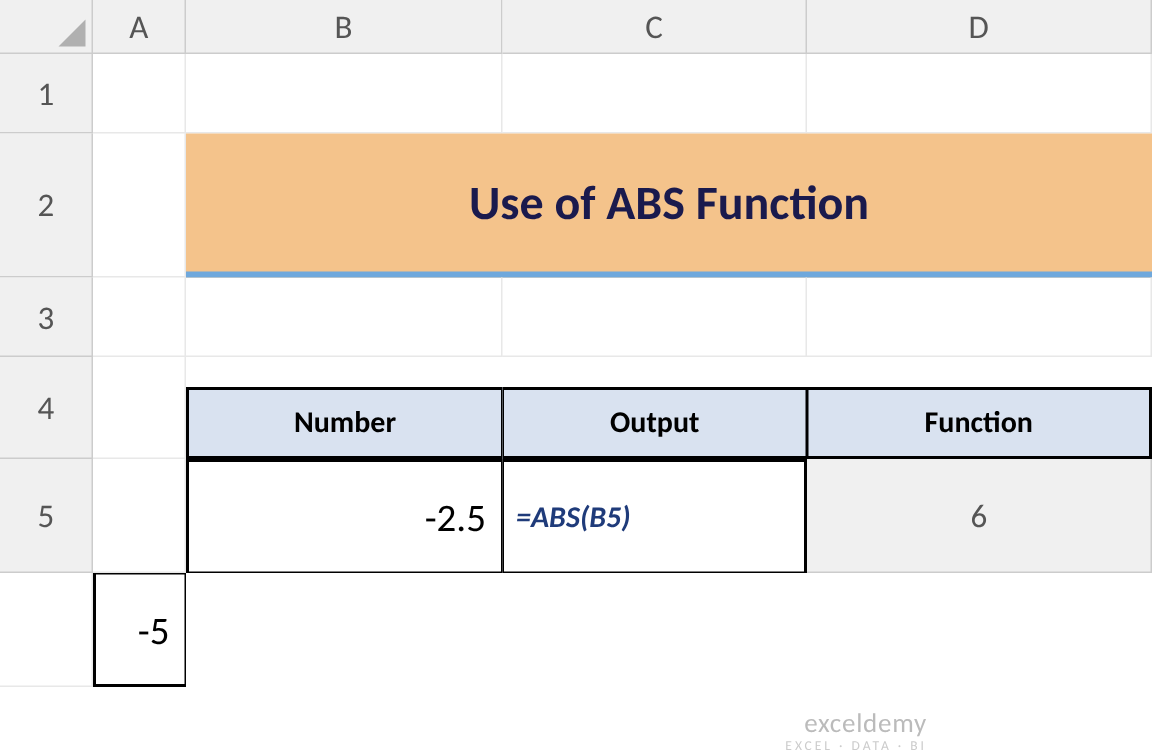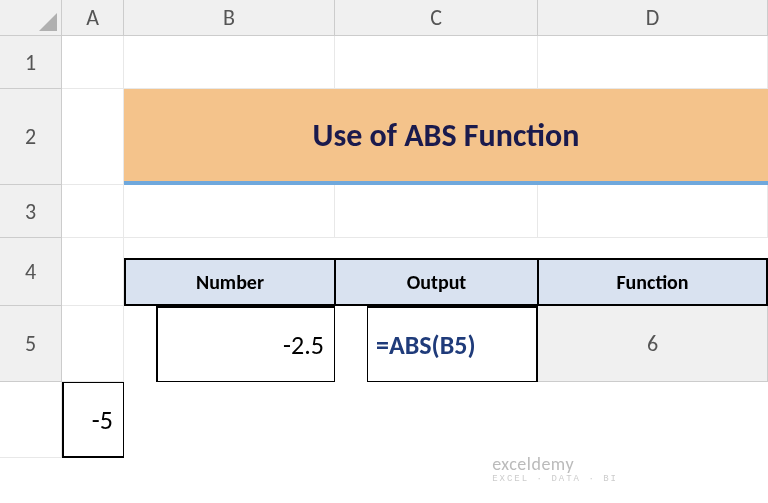--- a/index.html
+++ b/index.html
@@ -83,45 +83,46 @@
       margin-top: 20px;
     }
     .table-cell {
       border: 2px solid #000;
       font-size: 26px;
       justify-content: flex-end;
       padding-right: 10px;
     }
     .formula-cell {
       border: 2px solid #000;
-      font-size: 26px;
+      font-size: 20px;
       font-weight: bold;
+      font-style: italic;
       color: #1f3b7a;
       justify-content: flex-start;
       padding-left: 8px;
     }
     .th-left { border-right: 1px solid #000; }
     .th-mid { border-left: 1px solid #000; border-right: 1px solid #000; }
     .th-right { border-left: 1px solid #000; }
-    .td-top { border-bottom: 1px solid #000; margin-left: 32px; }
+    .td-top { border-bottom: 1px solid #000; }
     .td-bot { border-top: 1px solid #000; }
     .watermark {
       position: absolute;
       right: 150px;
-      bottom: 18px;
+      bottom: 0;
+      text-align: right;
       color: #bbb;
       font-size: 18px;
       letter-spacing: 0.5px;
       line-height: 1.1;
     }
     .watermark .sub {
       font-size: 9px;
       letter-spacing: 2px;
       color: #ccc;
-      font-family: Liberation Mono, monospace;
     }
   </style>
 </head>
 <body>
 
 <div class="spreadsheet">
   <div class="corner"></div>
   <div class="col-header">A</div>
   <div class="col-header">B</div>
   <div class="col-header">C</div>

